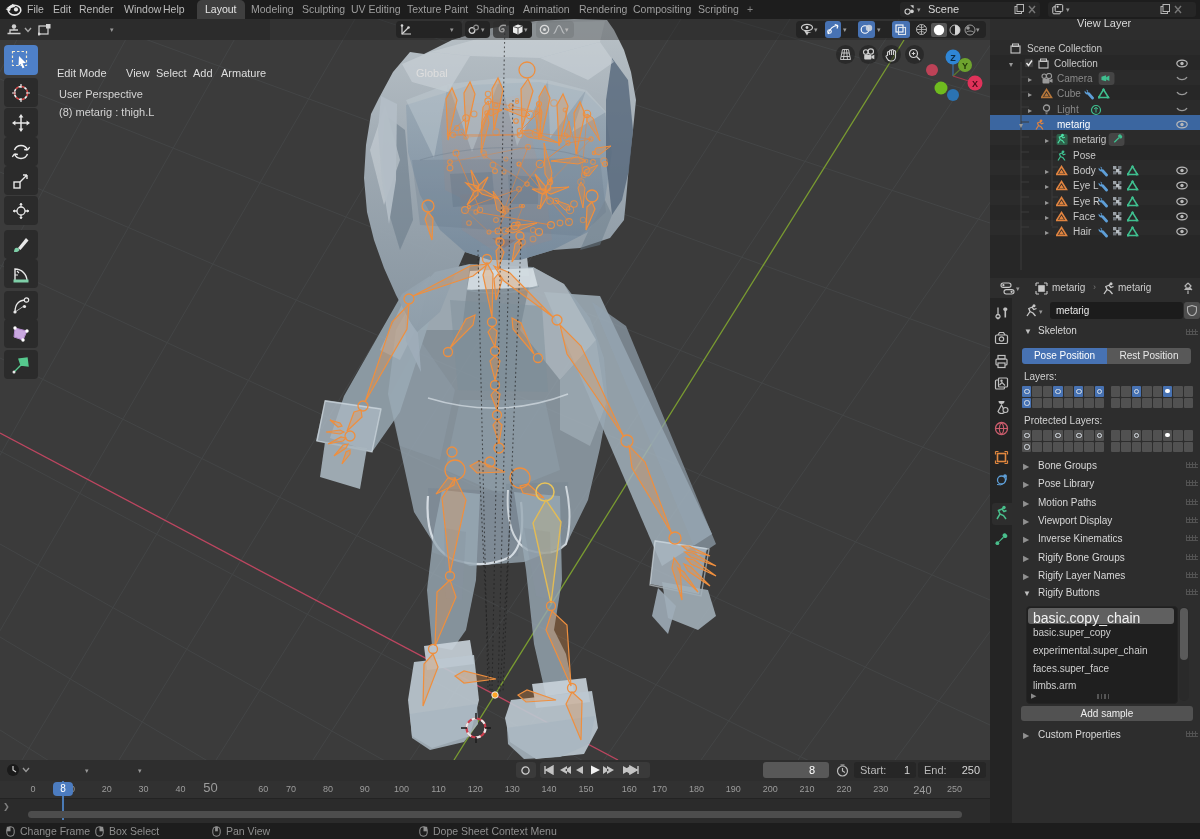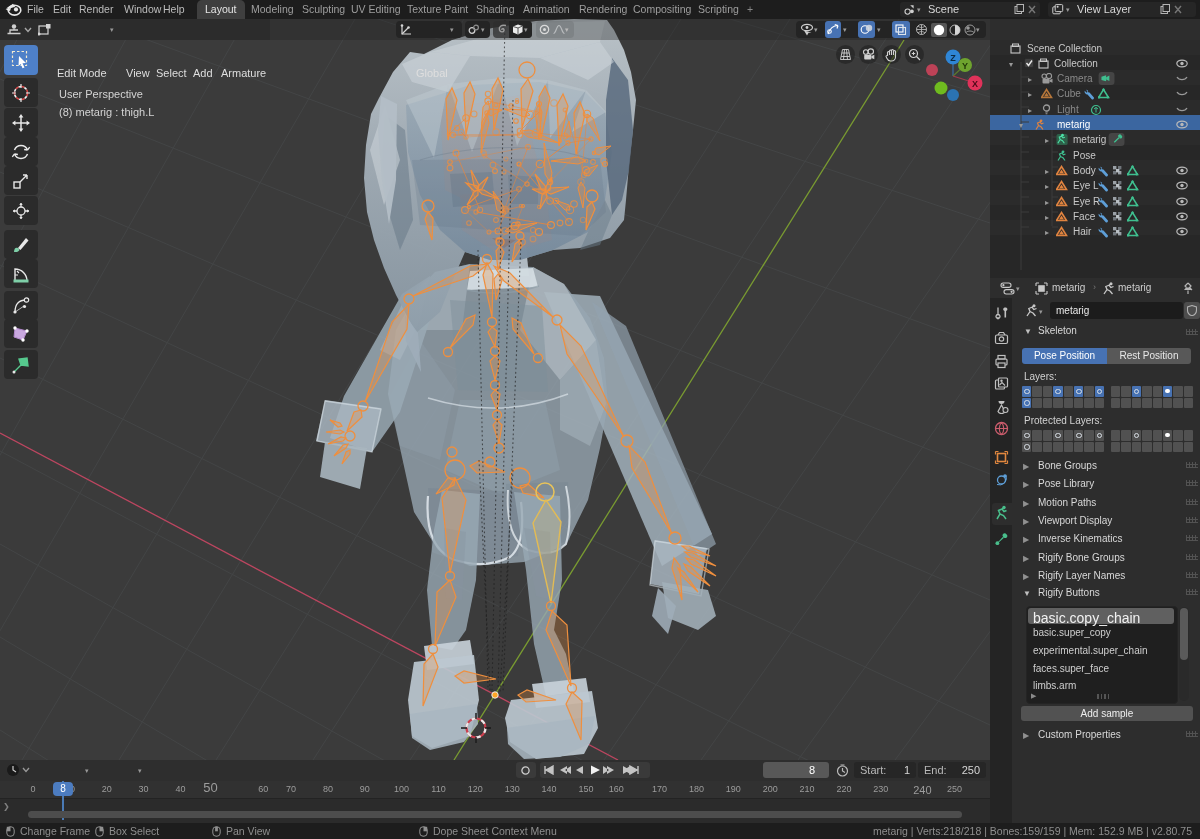--- a/index.html
+++ b/index.html
@@ -1159,21 +1159,21 @@
       <div class="abs" style="left:240.2px;top:24px;width:28px;text-align:right;font-size:9px;color:#9c9c9c;">60</div>
       <div class="abs" style="left:277.0px;top:24px;width:28px;text-align:center;font-size:9px;color:#9c9c9c;">70</div>
       <div class="abs" style="left:313.9px;top:24px;width:28px;text-align:center;font-size:9px;color:#9c9c9c;">80</div>
       <div class="abs" style="left:350.7px;top:24px;width:28px;text-align:center;font-size:9px;color:#9c9c9c;">90</div>
       <div class="abs" style="left:387.6px;top:24px;width:28px;text-align:center;font-size:9px;color:#9c9c9c;">100</div>
       <div class="abs" style="left:424.5px;top:24px;width:28px;text-align:center;font-size:9px;color:#9c9c9c;">110</div>
       <div class="abs" style="left:461.3px;top:24px;width:28px;text-align:center;font-size:9px;color:#9c9c9c;">120</div>
       <div class="abs" style="left:498.2px;top:24px;width:28px;text-align:center;font-size:9px;color:#9c9c9c;">130</div>
       <div class="abs" style="left:535.0px;top:24px;width:28px;text-align:center;font-size:9px;color:#9c9c9c;">140</div>
       <div class="abs" style="left:571.9px;top:24px;width:28px;text-align:center;font-size:9px;color:#9c9c9c;">150</div>
-      <div class="abs" style="left:608.8px;top:24px;width:28px;text-align:left;font-size:9px;color:#9c9c9c;">160</div>
+      <div class="abs" style="left:608.8px;top:24px;width:28px;text-align:right;font-size:9px;color:#9c9c9c;">160</div>
       <div class="abs" style="left:645.6px;top:24px;width:28px;text-align:center;font-size:9px;color:#9c9c9c;">170</div>
       <div class="abs" style="left:682.5px;top:24px;width:28px;text-align:center;font-size:9px;color:#9c9c9c;">180</div>
       <div class="abs" style="left:719.3px;top:24px;width:28px;text-align:center;font-size:9px;color:#9c9c9c;">190</div>
       <div class="abs" style="left:756.2px;top:24px;width:28px;text-align:center;font-size:9px;color:#9c9c9c;">200</div>
       <div class="abs" style="left:793.1px;top:24px;width:28px;text-align:center;font-size:9px;color:#9c9c9c;">210</div>
       <div class="abs" style="left:829.9px;top:24px;width:28px;text-align:center;font-size:9px;color:#9c9c9c;">220</div>
       <div class="abs" style="left:866.8px;top:24px;width:28px;text-align:center;font-size:9px;color:#9c9c9c;">230</div>
       <div class="abs" style="left:903.6px;top:24px;width:28px;text-align:right;font-size:11px;color:#9c9c9c;">240</div>
       <div class="abs" style="left:940.5px;top:24px;width:28px;text-align:center;font-size:9px;color:#9c9c9c;">250</div>
     </div>
@@ -1227,21 +1227,21 @@
     <path d="M15,2 L21,9 M21,2 L15,9" stroke="#777" stroke-width="1.4"></path>
   </svg>
 
   <div class="abs" style="left:1048px;top:2px;width:148px;height:15px;background:#262626;border-radius:3px;"></div>
   <svg class="abs" style="left:1052px;top:4px" width="12" height="11" viewBox="0 0 12 11">
     <rect x="0.8" y="2.8" width="7.5" height="7" rx="1" fill="none" stroke="#cfcfcf" stroke-width="1"></rect>
     <rect x="3.2" y="0.6" width="7.5" height="7" rx="1" fill="#262626" stroke="#cfcfcf" stroke-width="1"></rect>
     <circle cx="5.6" cy="2.8" r="1" fill="#cfcfcf"></circle>
   </svg>
   <div class="abs" style="left:1066px;top:5.5px;font-size:7px;color:#999;">▾</div>
-  <div class="abs" style="left:1077px;top:3px;font-size:11px;color:#d8d8d8;">View Layer</div>
+  <div class="abs" style="left:1077px;top:17px;font-size:11px;color:#d8d8d8;">View Layer</div>
   <svg class="abs" style="left:1160px;top:4px" width="36 " height="11" viewBox="0 0 36 11">
     <rect x="1" y="2.5" width="6.5" height="7" fill="none" stroke="#b5b5b5" stroke-width="1"></rect>
     <rect x="3" y="0.5" width="6.5" height="7" fill="#262626" stroke="#b5b5b5" stroke-width="1"></rect>
     <path d="M15,2 L21,9 M21,2 L15,9" stroke="#777" stroke-width="1.4"></path>
   </svg>
 </div>
 
 <div class="abs" id="status">
   <svg class="abs" style="left:6px;top:3px" width="9" height="11" viewBox="0 0 9 11">
     <rect x="0.8" y="0.8" width="7.4" height="9.4" rx="3.2" fill="none" stroke="#909090" stroke-width="1"></rect>
@@ -1256,14 +1256,13 @@
   <svg class="abs" style="left:212px;top:3px" width="9" height="11" viewBox="0 0 9 11">
     <rect x="0.8" y="0.8" width="7.4" height="9.4" rx="3.2" fill="none" stroke="#909090" stroke-width="1"></rect>
     <rect x="3.1" y="0.8" width="2.8" height="4.5" fill="#909090"></rect>
   </svg>
   <div class="abs" style="left:226px;top:0;">Pan View</div>
   <svg class="abs" style="left:419px;top:3px" width="9" height="11" viewBox="0 0 9 11">
     <rect x="0.8" y="0.8" width="7.4" height="9.4" rx="3.2" fill="none" stroke="#909090" stroke-width="1"></rect>
     <rect x="4.5" y="0.8" width="3.7" height="4.5" fill="#909090"></rect>
   </svg>
   <div class="abs" style="left:433px;top:0;">Dope Sheet Context Menu</div>
-  <div class="abs" style="right:8px;top:0;">metarig | Verts:218/218 | Bones:159/159 | Mem: 152.9 MB | v2.80.75</div>
 </div>
 
 </body></html>

